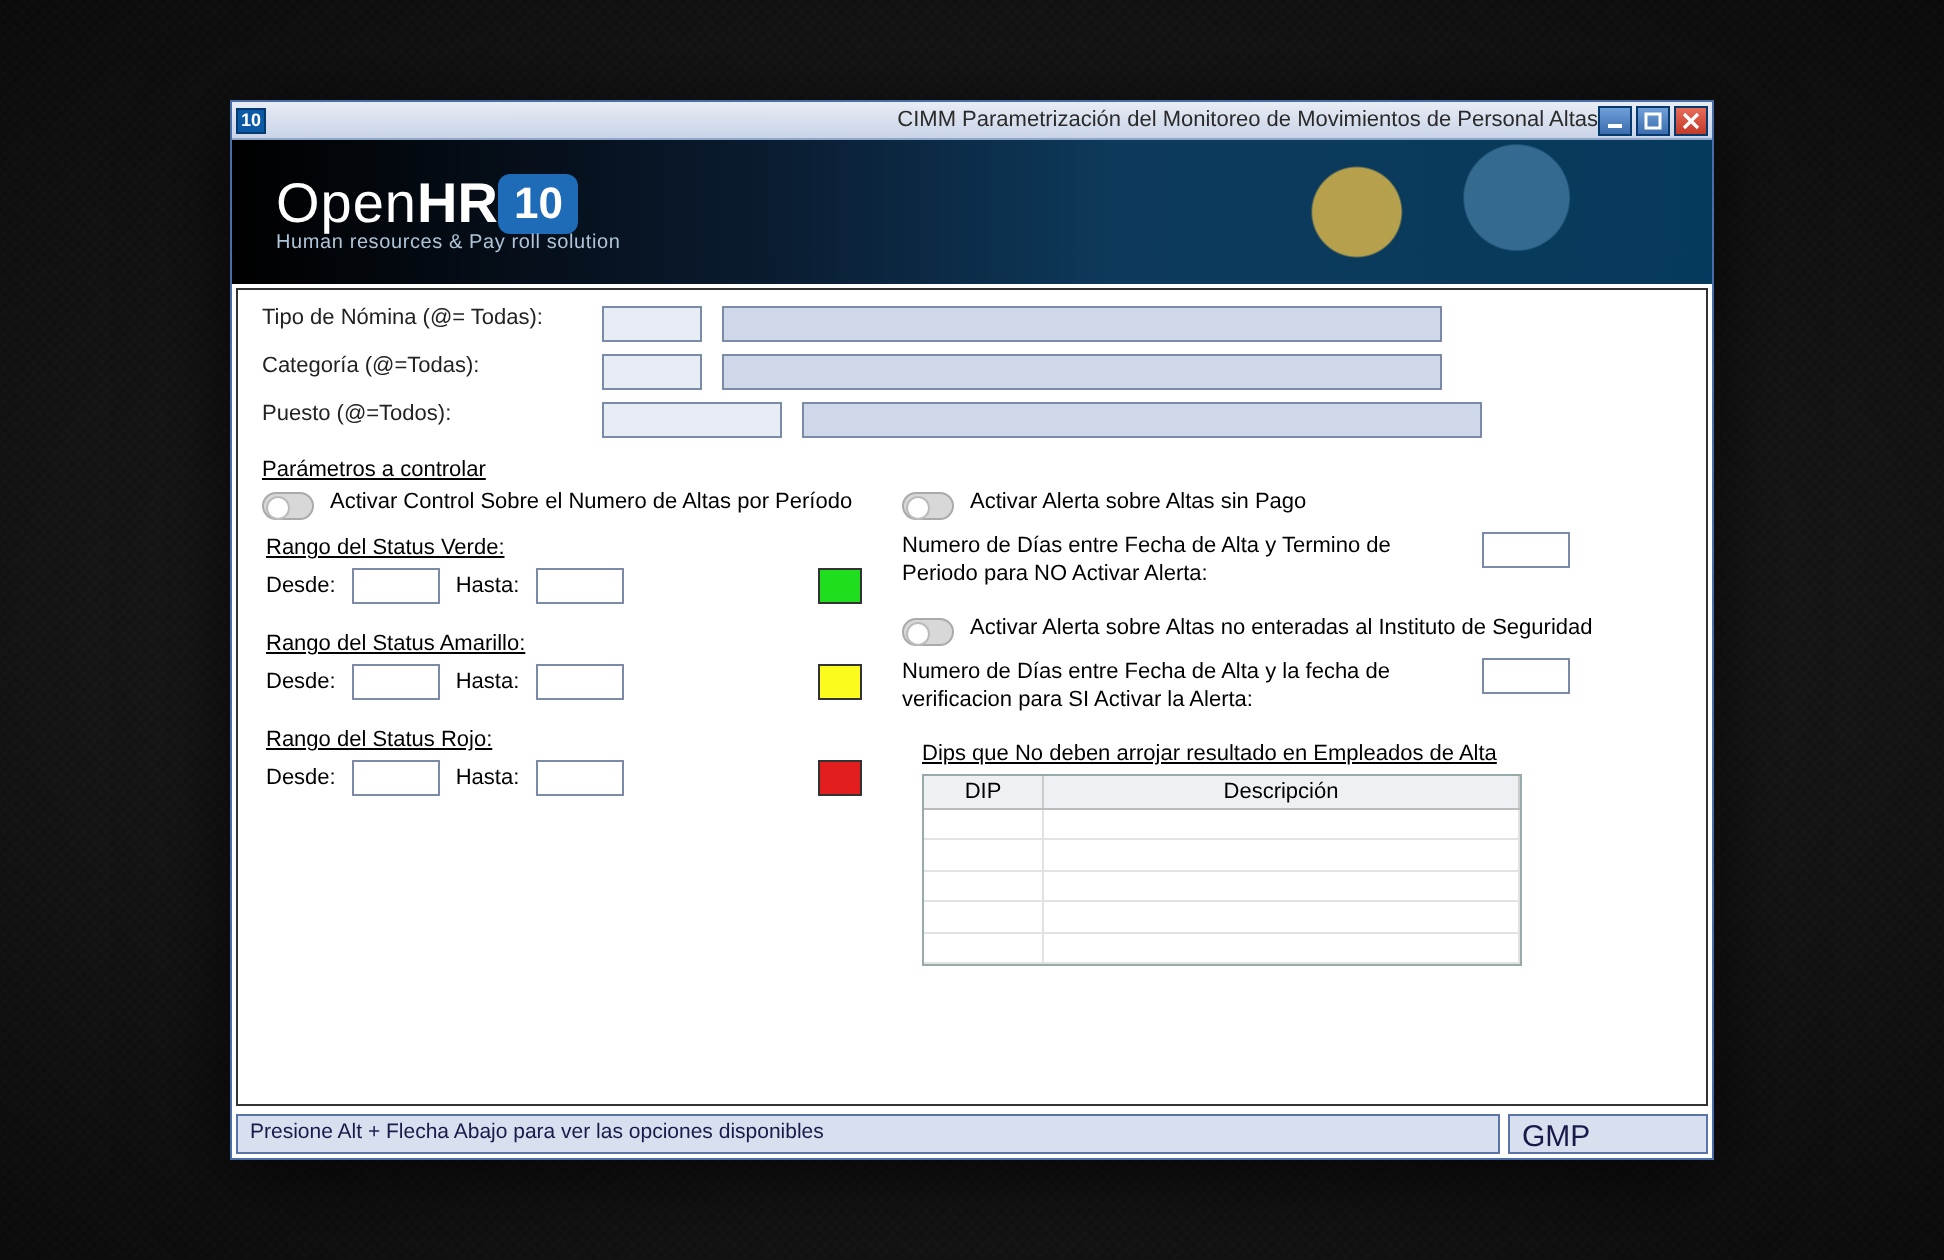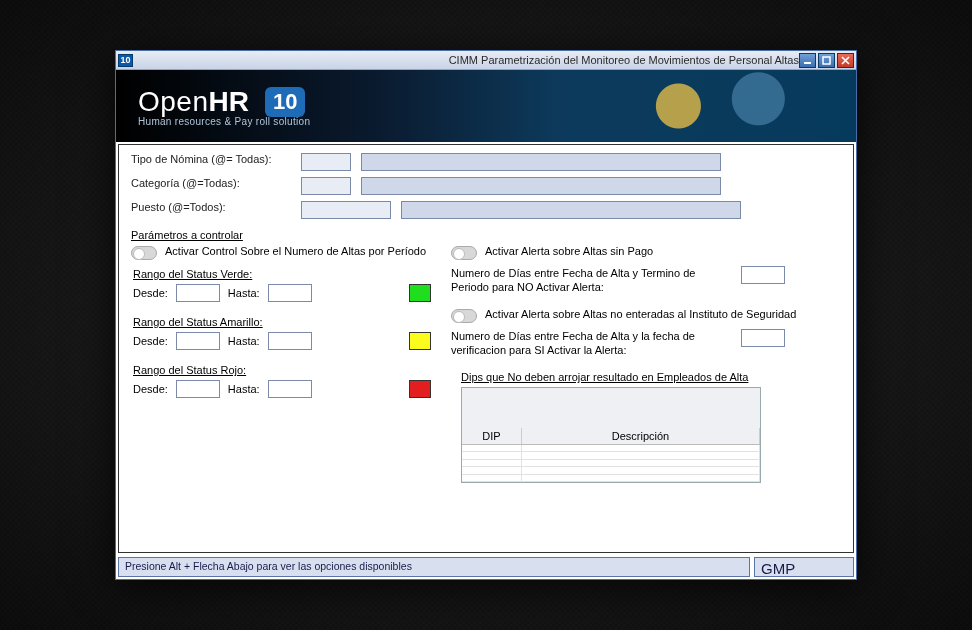--- a/index.html
+++ b/index.html
@@ -68,21 +68,21 @@
   .banner::after{
     content:"";
     position:absolute; right:0; top:0; bottom:0; width:60%;
     background:
       radial-gradient(circle at 60% 50%, rgba(249,200,70,0.9) 0 22px, transparent 23px),
       radial-gradient(circle at 78% 40%, rgba(120,180,220,0.5) 0 26px, transparent 27px);
     opacity:0.8;
     filter: blur(0.3px);
   }
   .brand { margin-left: 22px; z-index: 2; }
-  .brand-line1 { display: flex; align-items: center; gap: 16px; }
+  .brand-line1 { display: flex; align-items: center; gap: 0; }
   .brand-open { color:#fff; font-size:28px; font-weight:300; letter-spacing:0.5px; }
   .brand-hr { color:#fff; font-size:28px; font-weight:600; }
   .brand-10 {
     background:#1e6bb8; color:#fff; font-size:22px; font-weight:600;
     border-radius:6px; padding:2px 8px;
   }
   .brand-sub { color:#b0c4d8; font-size:10px; margin-top:-2px; letter-spacing:0.3px;}
 
   .form-area {
     flex:1;
@@ -129,21 +129,21 @@
   .right-text { font-size:11px; line-height:14px; margin-bottom:4px;}
   .right-num-row { display:flex; align-items:flex-start; gap:10px; margin-bottom:10px;}
   .right-num-input{ width:44px; height:18px; border:1px solid #7a8aa8; background:#fff;}
 
   .exc-title { text-decoration:underline; font-size:11px; margin-bottom:4px; margin-left:10px;}
   .grid {
     border:1px solid #9aa; width:300px; height:96px; background:#fff; margin-left:10px;
     display:flex; flex-direction:column;
   }
   .grid-head{ display:flex; background:#eef0f4; border-bottom:1px solid #bbb; font-size:11px;}
-  .gh-cell{ padding:2px 0; border-right:1px solid #ccc; text-align:center;margin-top:40px;}
+  .gh-cell{ padding:2px 0; border-right:1px solid #ccc; text-align:center;}
   .gh-dip{width:60px} .gh-desc{flex:1}
   .grid-body{flex:1; display:flex; flex-direction:column;}
   .gr-row{flex:1; display:flex; border-bottom:1px solid #e2e2e2;}
   .gr-cell{border-right:1px solid #e2e2e2;} .gr-dip{width:60px} .gr-desc{flex:1}
 
   .statusbar {
     height:20px; margin:2px; display:flex; gap:4px;
   }
   .status-main{
     flex:1; border:1px solid #5a74a8; background:#d8e0f0;

